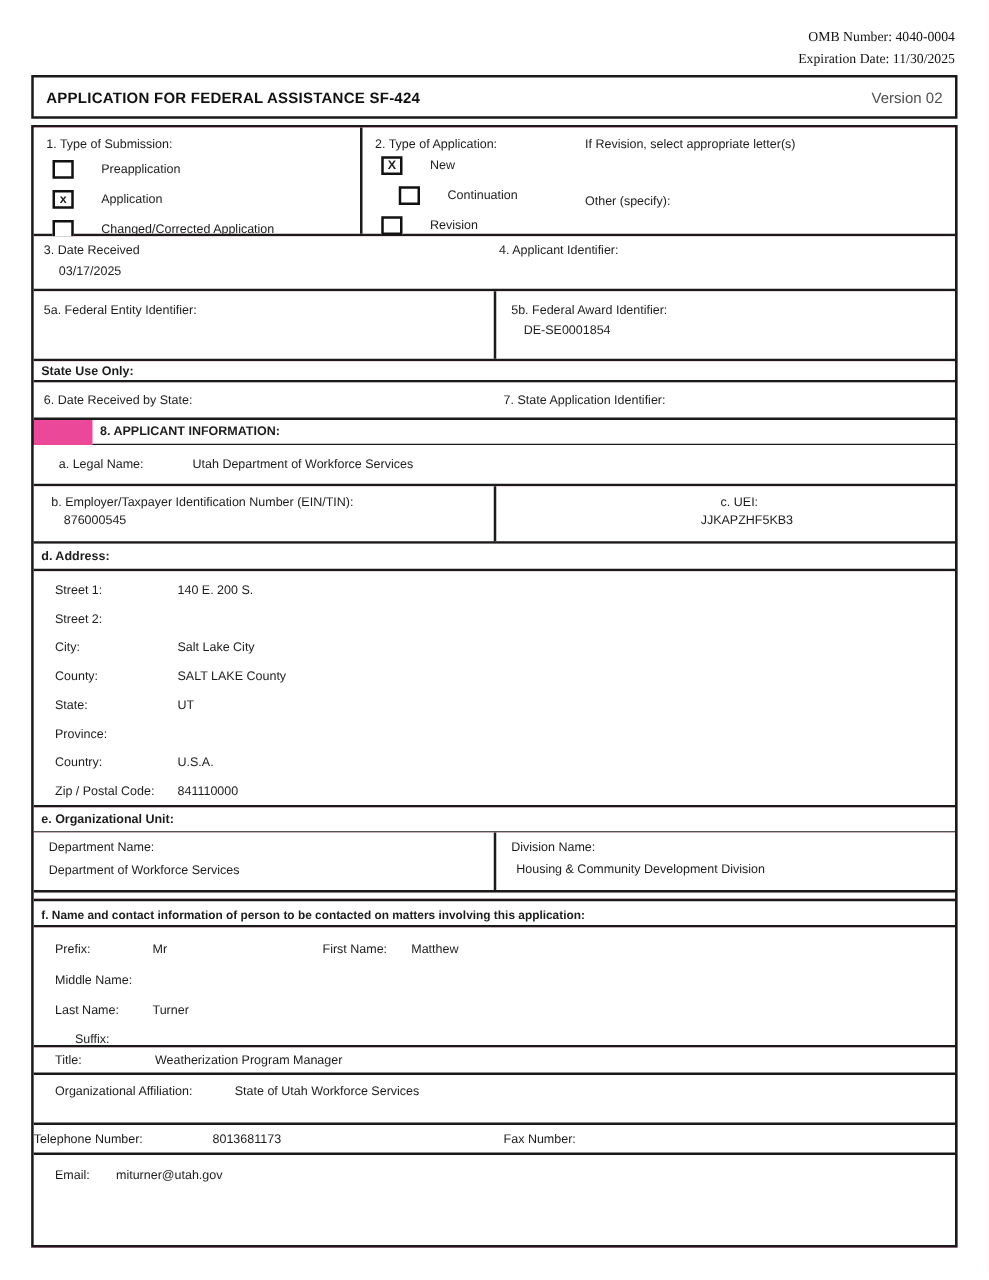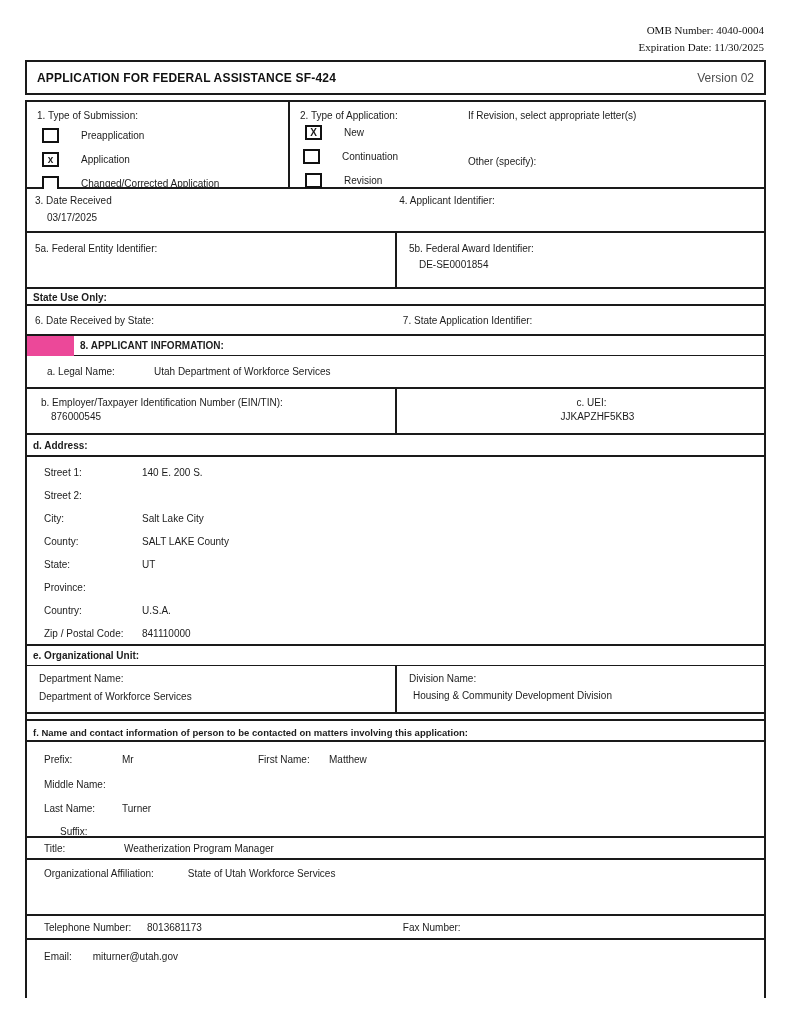--- a/index.html
+++ b/index.html
@@ -75,21 +75,21 @@
         </div>
       </div>
       <div class="cell" style="flex:1; padding:8px 0 0 10px;">
         <div class="lbl" style="margin-bottom:4px;">2. Type of Application:</div>
         <span class="lbl" style="position:absolute; left:178px; top:8px;">If Revision, select appropriate letter(s)</span>
         <span class="lbl" style="position:absolute; left:178px; top:54px;">Other (specify):</span>
         <div class="cb-row" style="margin-left:5px;">
           <span class="cb">X</span>
           <span class="cb-label">New</span>
         </div>
-        <div class="cb-row" style="margin-left:3px;">
+        <div class="cb-row" style="margin-left:19px;">
           <span class="cb"></span>
           <span class="cb-label">Continuation</span>
         </div>
         <div class="cb-row" style="margin-left:5px; margin-bottom:0;">
           <span class="cb"></span>
           <span class="cb-label">Revision</span>
         </div>
       </div>
     </div>
 
@@ -220,26 +220,26 @@
         <span class="lbl" style="width:78px;">Suffix:</span>
         <span class="val"></span>
       </div>
     </div>
 
     <div class="row frow" style="height:22px; padding-left:17px;">
       <span class="lbl" style="width:80px;">Title:</span>
       <span class="val">Weatherization Program Manager</span>
     </div>
 
-    <div class="row" style="height:56px; padding:8px 0 0 17px;">
+    <div class="row" style="height:40px; padding:8px 0 0 17px;">
       <span class="lbl" style="display:inline-block; width:141px;">Organizational Affiliation:</span>
       <span class="val">State of Utah Workforce Services</span>
     </div>
 
-    <div class="row frow" style="height:24px; padding-left:17px;">
+    <div class="row frow" style="height:24px; gap:40px;">
       <span class="lbl" style="width:103px;">Telephone Number:</span>
       <span class="val">8013681173</span>
       <span class="lbl" style="position:absolute; left:51%;">Fax Number:</span>
       <span class="val" style="position:absolute; left:60%;"></span>
     </div>
 
     <div class="row last" style="height:72px; padding:11px 0 0 17px;">
       <span class="lbl" style="display:inline-block; width:46px;">Email:</span>
       <span class="val">miturner@utah.gov</span>
     </div>

